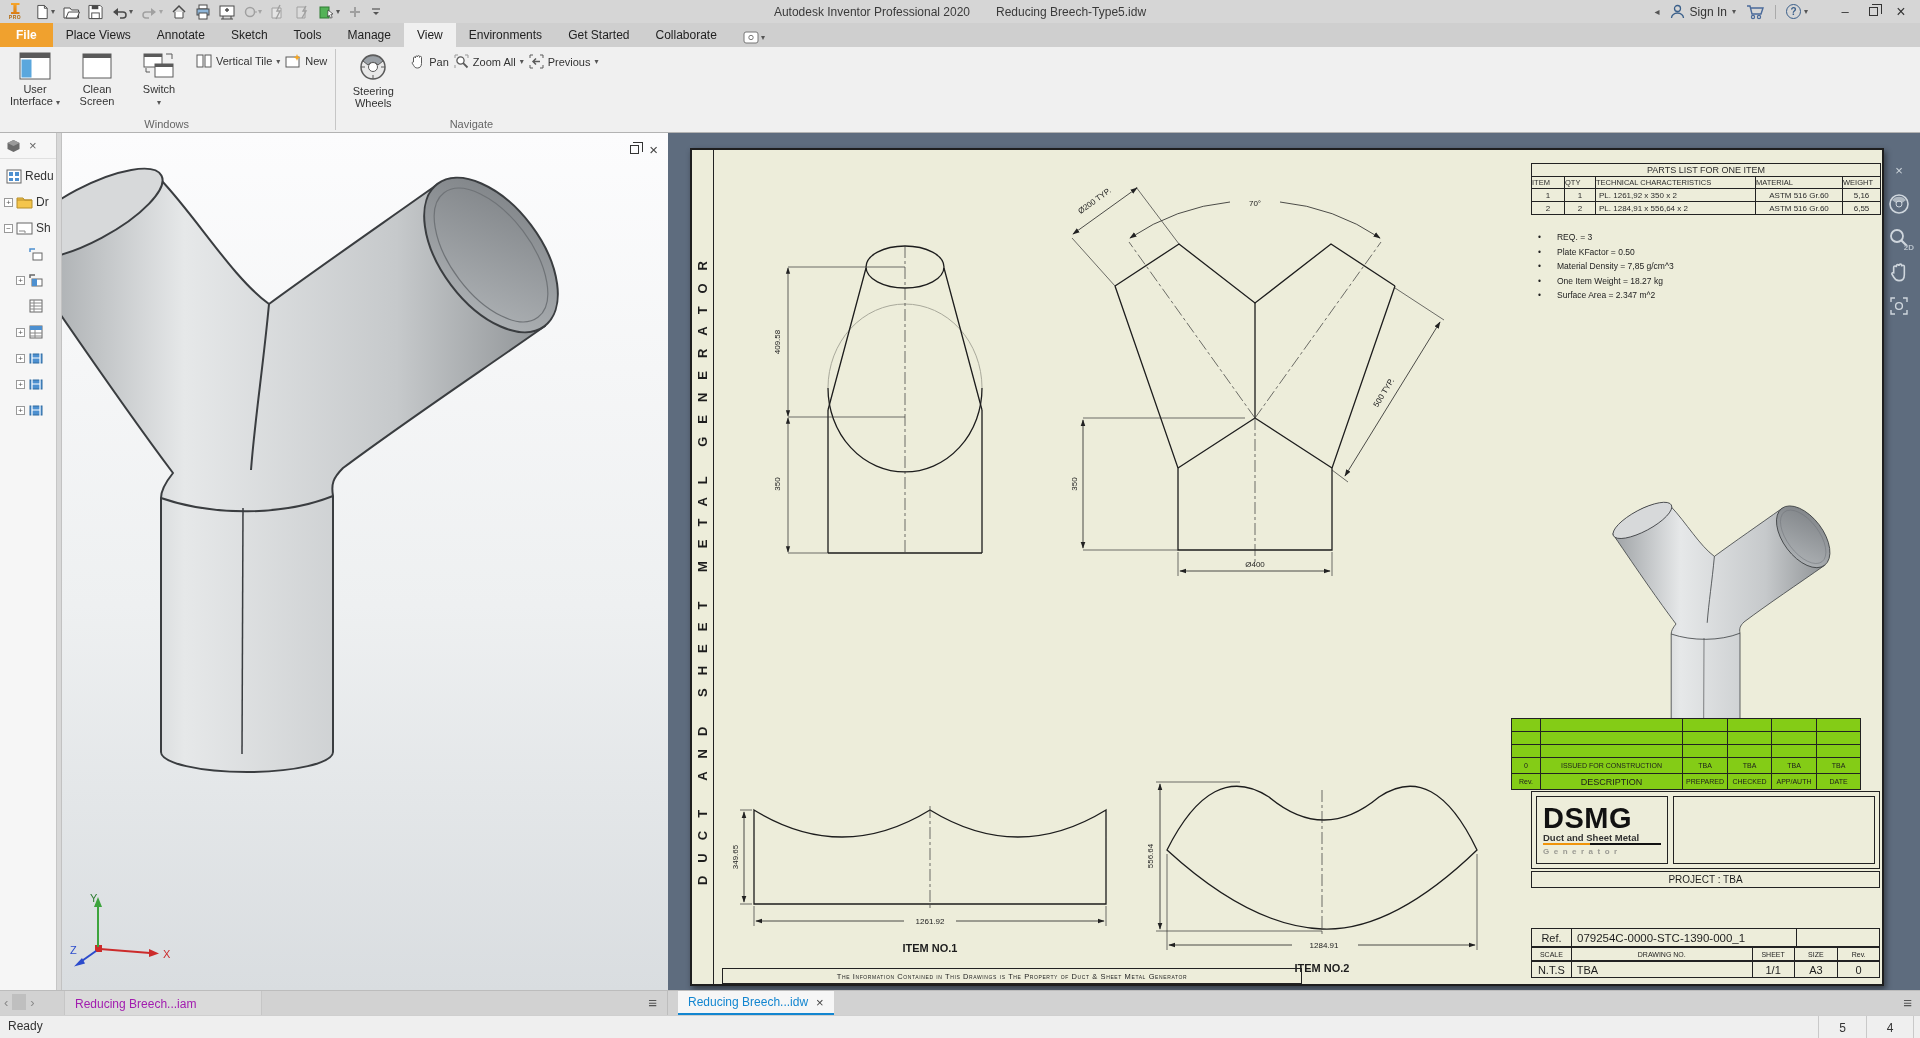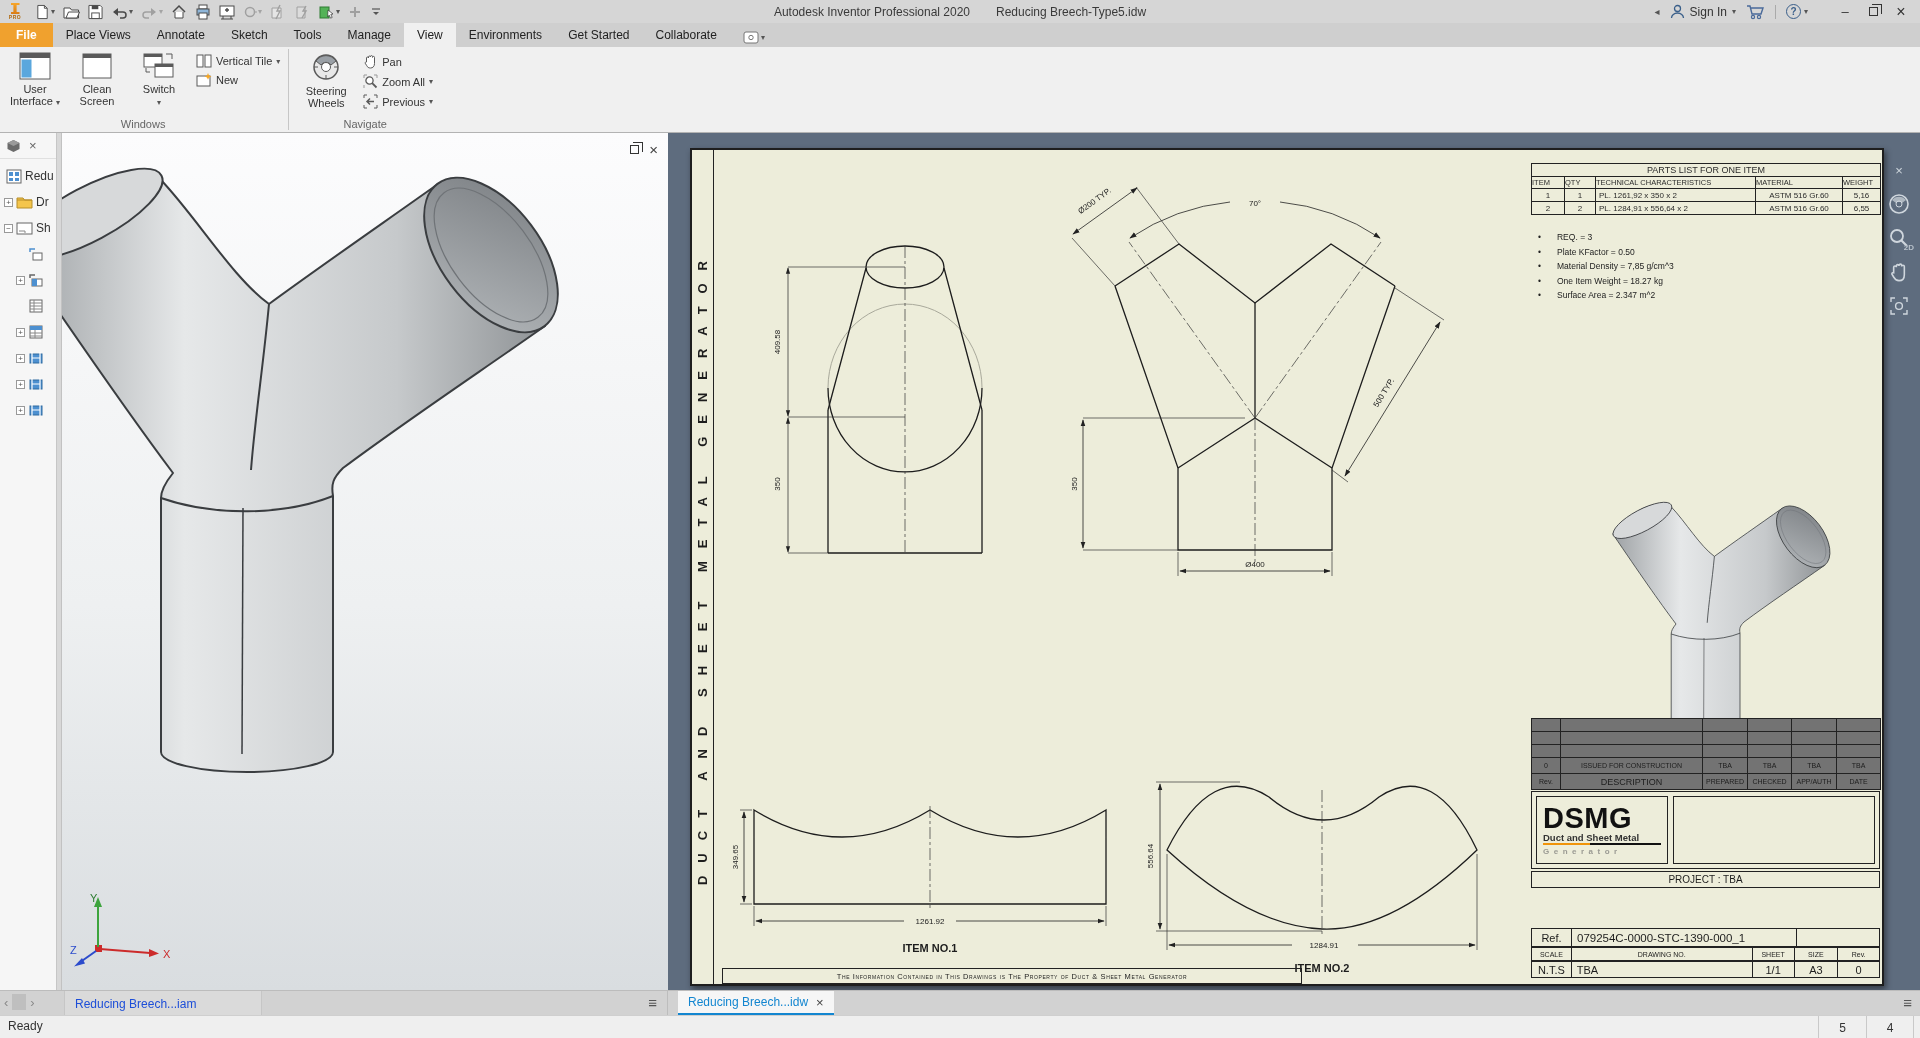--- a/index.html
+++ b/index.html
@@ -35,21 +35,21 @@
   .rtab.active { background:#f0f0f0; }
   .ribbon-toggle { display:flex; align-items:center; gap:2px; margin-left:8px; padding:3px 5px; }
 
   
   .ribbon { position:absolute; top:47px; left:0; width:1920px; height:86px; background:#f0f0f0; border-bottom:1px solid #b3b3b3; display:flex; }
   .rgroup { display:flex; flex-direction:column; padding:2px 6px 0 6px; }
   .rgroup-content { display:flex; flex:1; align-items:flex-start; gap:4px; }
   .rgroup-label { text-align:center; font-size:11px; color:#666; padding:1px 0 2px; }
   .bigbtn { width:58px; display:flex; flex-direction:column; align-items:center; text-align:center; padding-top:3px; }
   .bigbtn .biglabel { font-size:11px; color:#333; line-height:12px; margin-top:3px; }
-  .smallcol { display:flex; flex-direction:column; gap:5px; padding-top:5px; margin-left:4px; }
+  .smallcol { display:flex; flex-direction:row; gap:5px; padding-top:5px; margin-left:4px; }
   .smallbtn { display:flex; align-items:center; gap:4px; font-size:11px; color:#333; white-space:nowrap; }
   .vsep { width:1px; background:#c6c6c6; margin:2px 2px; }
 
   
   .workspace { position:absolute; top:133px; left:0; width:1920px; height:857px; background:#e9e9e9; }
 
   
   .browser { position:absolute; left:0; top:0; width:62px; height:857px; background:#f6f6f6; border-right:1px solid #c2c2c2; overflow:hidden; }
   .browser-head { height:26px; display:flex; align-items:center; gap:8px; padding-left:6px; border-bottom:1px solid #e0e0e0; }
   .browser-close { color:#666; font-size:13px; }
@@ -80,21 +80,21 @@
   .parts .ttl { font-size:9px; height:13px; text-align:center; }
   .parts .hd td { font-size:7.5px; height:12px; }
   .parts .dr td { font-size:8px; height:13px; text-align:center; }
   .parts .dr td.l { text-align:left; padding-left:3px; }
 
   .notes { position:absolute; left:846px; top:80px; font-size:8.5px; color:#222; }
   .note { display:flex; gap:16px; line-height:14.5px; }
 
   
   .tb-box { position:absolute; left:839px; width:349px; border:1.5px solid #222; background:#ededda; color:#1d1d1d; }
-  .rev-table { border-collapse:collapse; table-layout:fixed; width:349px; position:absolute; left:839px; top:568px; background:#737373;padding-left:32px; }
+  .rev-table { border-collapse:collapse; table-layout:fixed; width:349px; position:absolute; left:819px; top:568px; background:#84cc16;padding-left:32px; }
   .rev-table td { border:1px solid #222; font-size:7px; text-align:center; overflow:hidden; white-space:nowrap; color:#1d1d1d; }
   .dsmg { top:641px; height:78px; display:flex; padding:4px; gap:5px; }
   .dsmg-logo { width:132px; border:1.5px solid #222; padding:2px 6px; display:flex; flex-direction:column; justify-content:center; }
   .dsmg-name { font-size:29px; font-weight:bold; letter-spacing:.5px; line-height:28px; color:#111; }
   .dsmg-line1 { font-size:9.5px; font-weight:bold; color:#333; padding-bottom:2px; background:linear-gradient(90deg,#f0940a 0 40%,#111 40% 100%) bottom/100% 2.5px no-repeat; white-space:nowrap; }
   .dsmg-line2 { font-size:8px; font-weight:bold; color:#9a9a93; letter-spacing:4.5px; margin-top:2px; }
   .dsmg-empty { flex:1; border:1.5px solid #222; }
   .proj { top:721px; height:17px; display:flex; align-items:center; justify-content:center; font-size:10px; }
   .wshop { top:740px; height:36px; display:flex; flex-direction:column; align-items:center; justify-content:center; font-size:11px; font-weight:bold; line-height:14px; }
   .refrow { top:778px; height:19px; display:flex; }
@@ -115,21 +115,21 @@
   .navbar { position:absolute; right:8px; top:24px; display:flex; flex-direction:column; gap:8px; align-items:center; }
   .navitem { width:26px; height:26px; display:flex; align-items:center; justify-content:center; color:#cfd6dd; position:relative; }
   .nav2d { position:absolute; right:-2px; bottom:-1px; font-size:8px; font-weight:bold; color:#b9c2cb; }
 
   
   .doctabs { position:absolute; top:990px; left:0; width:1920px; height:25px; background:#d2d2d2; border-top:1px solid #bcbcbc; font-size:12px; }
   .tabs-left { position:absolute; left:0; top:0; width:668px; height:25px; border-right:1px solid #bdbdbd; }
   .tabs-right { position:absolute; left:668px; top:0; right:0; height:25px; }
   .chevrons { position:absolute; left:4px; top:3px; display:flex; align-items:center; gap:4px; color:#8a8a8a; font-size:13px; }
   .chev-thumb { width:14px; height:16px; background:#bfbfbf; }
-  .doctab { position:absolute; left:64px; top:0; height:25px; width:198px; background:#dadada; color:#1d4ed8; display:flex; align-items:center; padding:0 10px; border-left:1px solid #c6c6c6; border-right:1px solid #c6c6c6; }
+  .doctab { position:absolute; left:64px; top:0; height:25px; width:198px; background:#dadada; color:#a21caf; display:flex; align-items:center; padding:0 10px; border-left:1px solid #c6c6c6; border-right:1px solid #c6c6c6; }
   .doctab-active { position:absolute; left:10px; top:0; height:25px; background:#f6f6f6; color:#1386d0; display:flex; align-items:center; gap:8px; padding:0 10px; border-bottom:3px solid #1386d0; }
   .doctab-active .x { color:#444; font-size:13px; }
   .hamb { position:absolute; top:3px; font-size:15px; color:#555; }
 
   
   .statusbar { position:absolute; top:1015px; left:0; width:1920px; height:23px; background:#efefef; border-top:1px solid #cfcfcf; font-size:12px; color:#333; }
   .status-msg { position:absolute; left:8px; top:3px; }
   .status-cells { position:absolute; right:6px; top:0; height:23px; display:flex; }
   .scell { width:48px; border-left:1px solid #c9c9c9; display:flex; align-items:center; justify-content:center; }
   .scell:last-child { border-right:1px solid #c9c9c9; }

